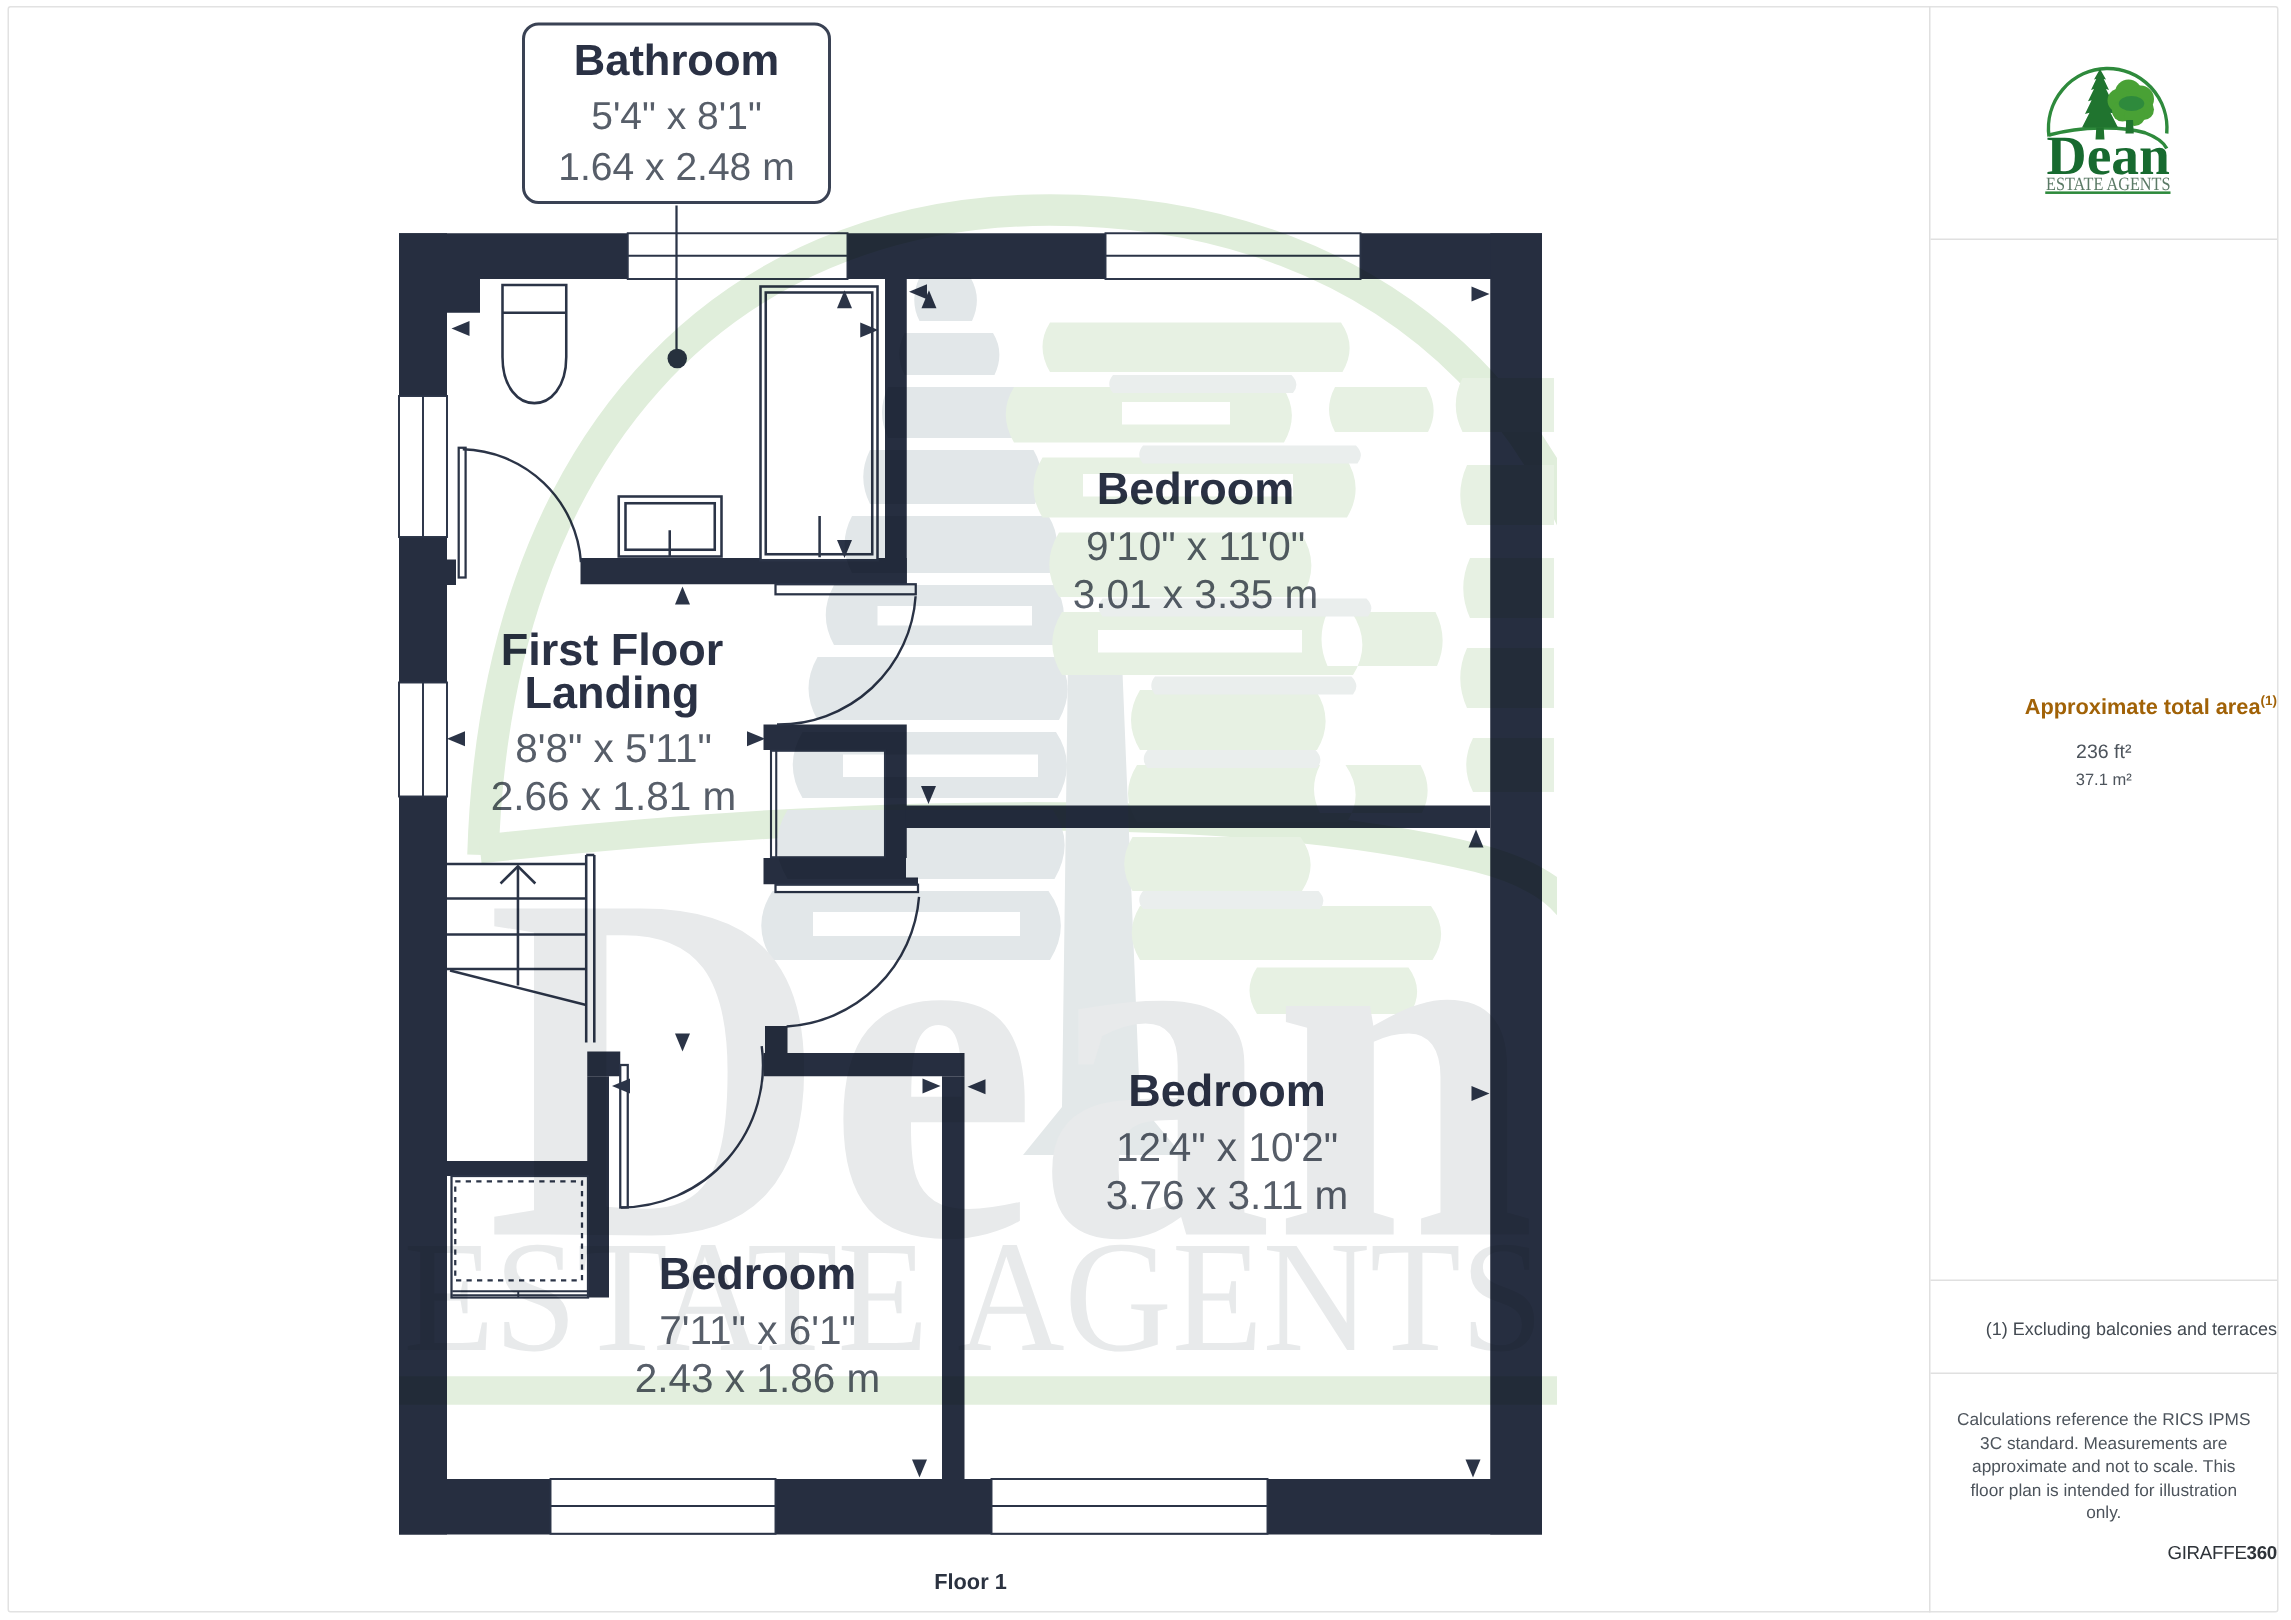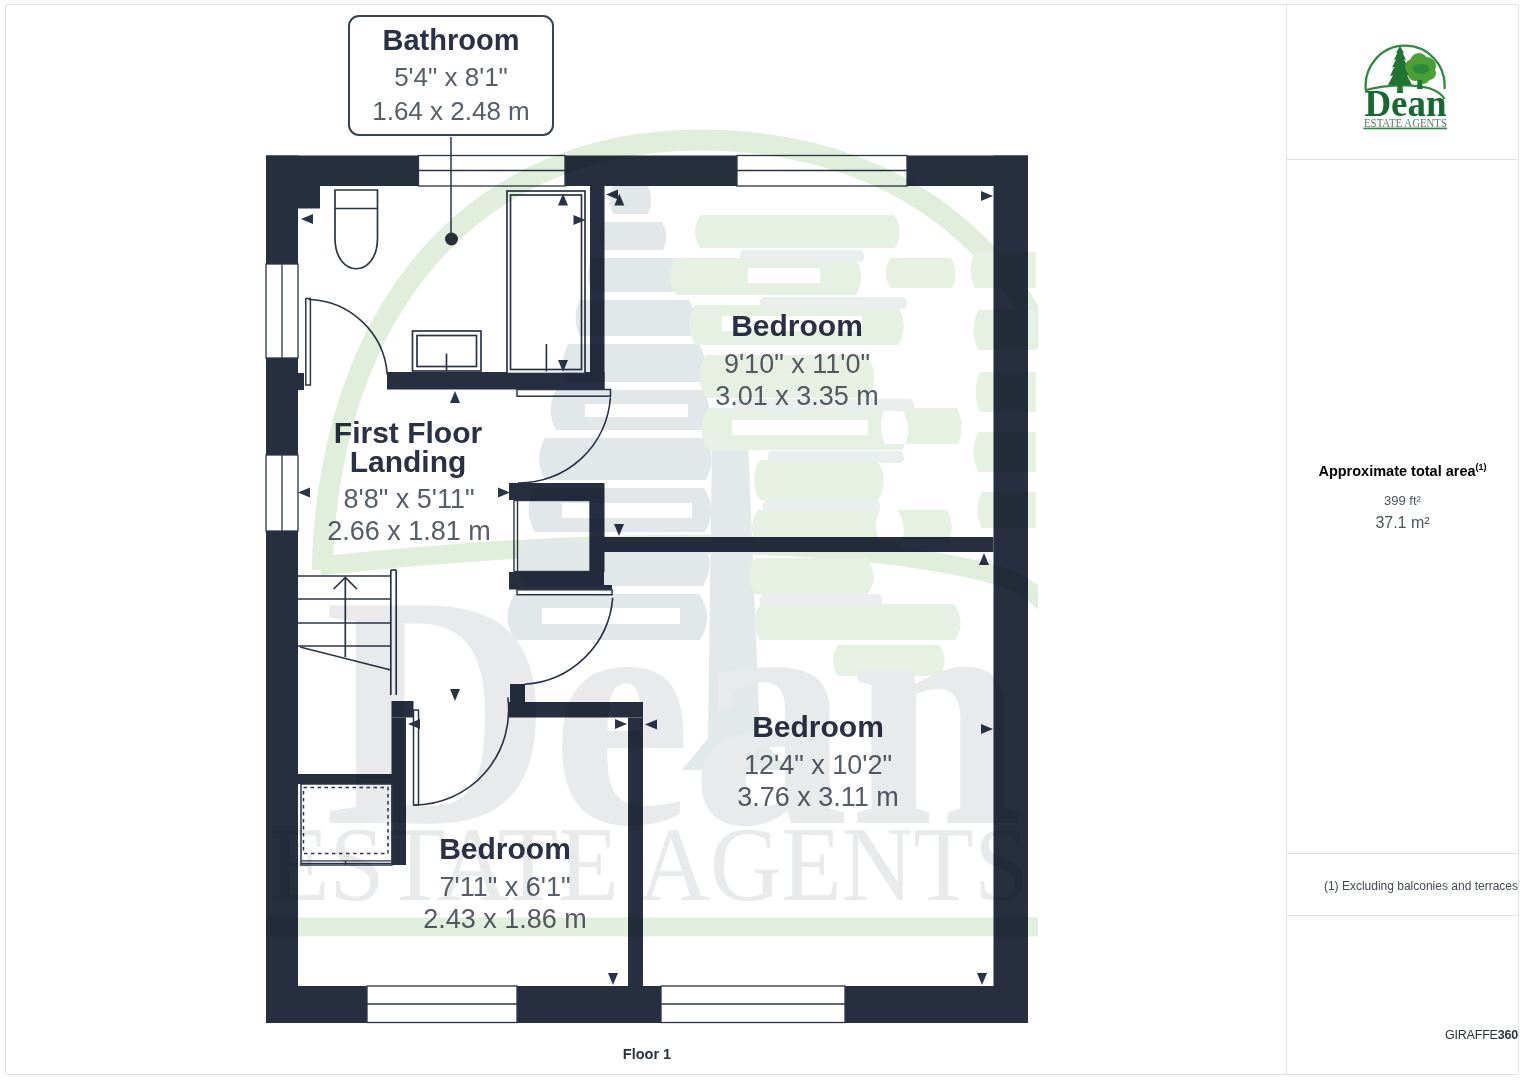--- a/index.html
+++ b/index.html
@@ -366,25 +366,26 @@
     </g>
     <ellipse cx="58" cy="29" rx="8.5" ry="5" fill="#2e8a3c"></ellipse>
     <path d="M 54.5 40 L 54 49 L 59.5 49 L 59 40 Z" fill="#20742f"></path>
     <text x="42.5" y="76" text-anchor="middle" font-family="'Liberation Serif',serif" font-weight="bold" font-size="37" fill="#176a2f">Dean</text>
     <text x="42.5" y="86.5" text-anchor="middle" font-family="'Liberation Serif',serif" font-size="12.5" fill="#5b7a66" textLength="83" lengthAdjust="spacingAndGlyphs">ESTATE AGENTS</text>
     <rect x="0.5" y="87.6" width="83.5" height="1.7" fill="#2e8a3c"></rect>
   </svg>
 
   <div class="abs" style="left:0;top:155px;width:231px;height:1px;background:#e0e0e0;"></div>
 
-  <div class="abs" style="left:0;top:458px;width:231px;text-align:center;font-size:14.5px;font-weight:bold;color:#000000;">Approximate total area<span style="font-size:9px;font-weight:bold;vertical-align:6px;">(1)</span></div>
-  <div class="abs" style="left:0;top:489px;width:231px;text-align:center;font-size:13px;color:#4d545c;">399 ft²</div>
-  <div class="abs" style="left:0;top:510px;width:231px;text-align:center;font-size:16px;color:#4d545c;">37.1 m²</div>
+  <div class="abs" style="left:0;top:458px;width:231px;text-align:right;font-size:14.5px;font-weight:bold;color:#a16207;">Approximate total area<span style="font-size:9px;font-weight:bold;vertical-align:6px;">(1)</span></div>
+  <div class="abs" style="left:0;top:489px;width:231px;text-align:center;font-size:13px;color:#4d545c;">236 ft²</div>
+  <div class="abs" style="left:0;top:510px;width:231px;text-align:center;font-size:11px;color:#4d545c;">37.1 m²</div>
 
   <div class="abs" style="left:0;top:849px;width:231px;height:1px;background:#e0e0e0;"></div>
 
   <div class="abs" style="left:0;top:875px;width:231px;text-align:right;font-size:12px;color:#434a52;">(1) Excluding balconies and terraces</div>
 
   <div class="abs" style="left:0;top:911px;width:231px;height:1px;background:#e0e0e0;"></div>
 
+  <div class="abs" style="left:10px;top:936px;width:211px;text-align:center;font-size:11.5px;line-height:15.6px;color:#4d545c;">Calculations reference the RICS IPMS<br>3C standard. Measurements are<br>approximate and not to scale. This<br>floor plan is intended for illustration<br>only.</div>
 
   <div class="abs" style="left:0;top:1024px;width:231px;text-align:right;font-size:12.5px;letter-spacing:-0.2px;color:#2e3339;">GIRAFFE<b>360</b></div>
 </div>
 
 </body></html>

